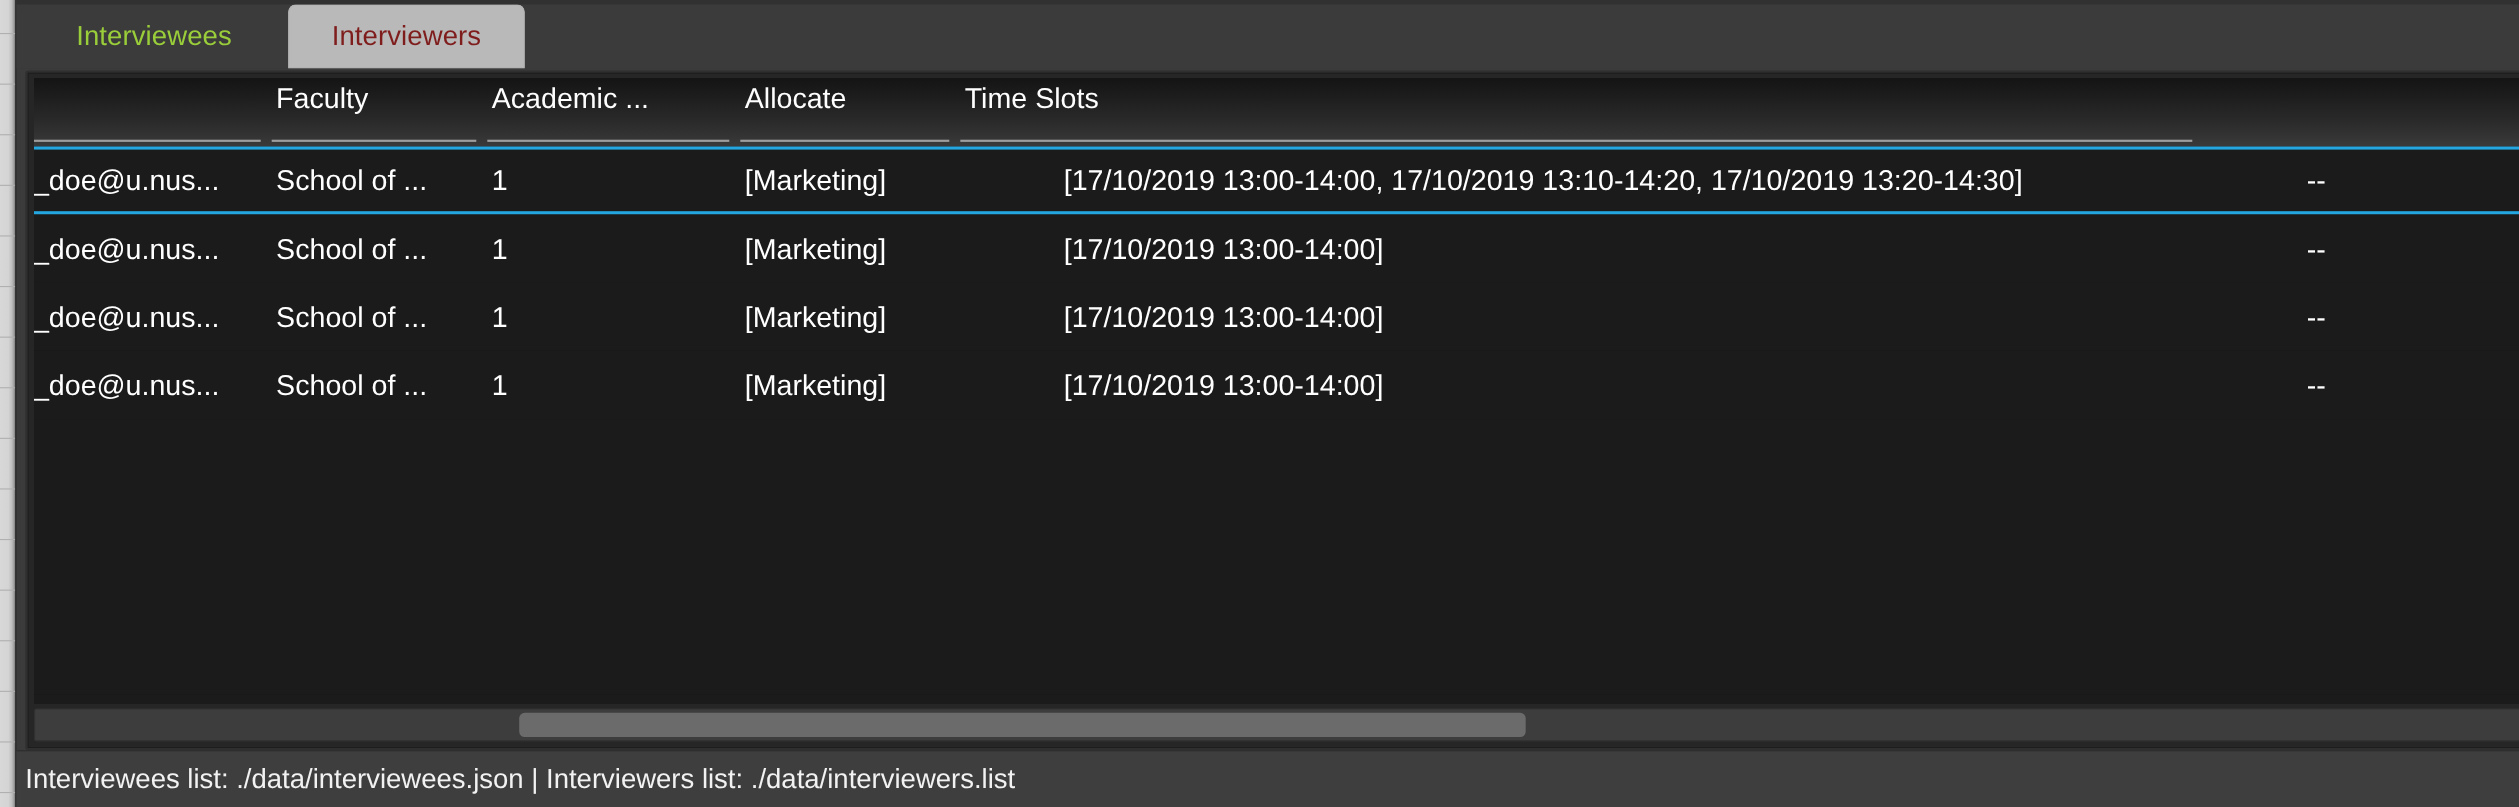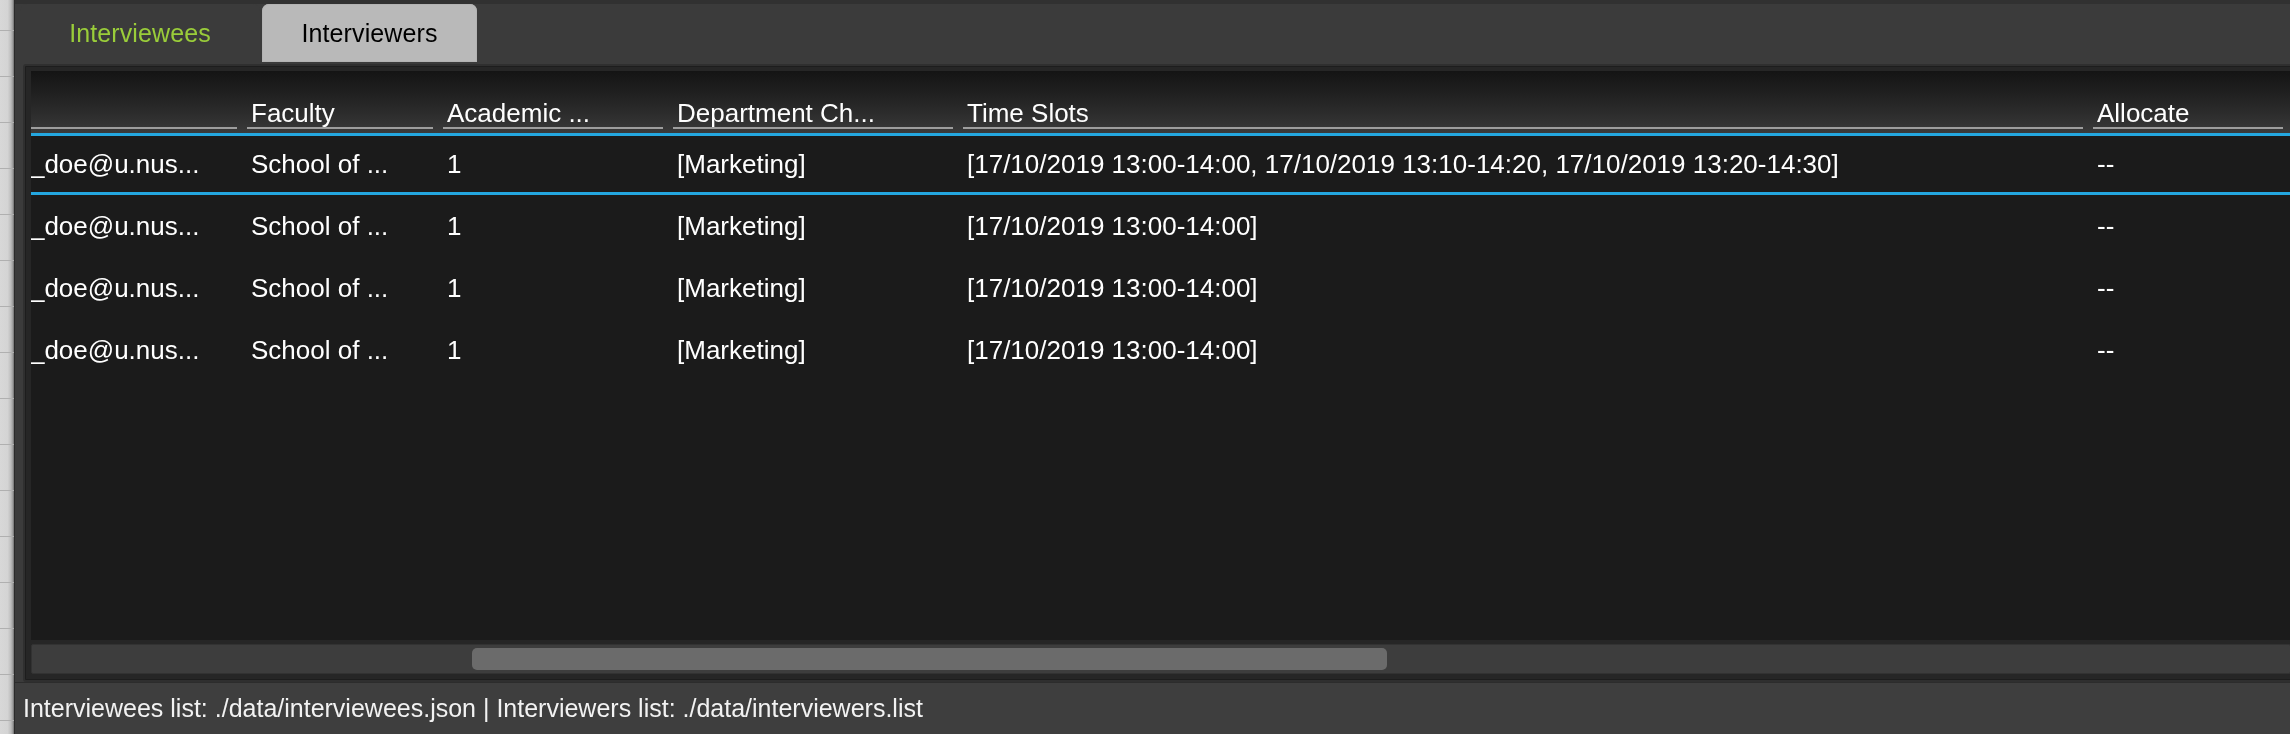--- a/index.html
+++ b/index.html
@@ -53,21 +53,21 @@
     user-select:none;
     white-space:nowrap;
   }
   .tab.active {
     background:#3b3b3b;
     color:#9acd3a;
     min-width:240px;
   }
   .tab.inactive {
     background:#b9b9b9;
-    color:#000000;
+    color:#7f1d1d;
     min-width:215px;
     box-shadow:inset 0 0 0 1px #b3b3b3;
   }
 
   
   .panel-wrap {
     flex:1 1 auto;
     padding:2px 8px 0 8px;
     min-height:0;
     display:flex;
@@ -107,21 +107,21 @@
 
   
   .thead {
     display:flex; align-items:flex-end;
     height:62px;
     background:linear-gradient(to bottom,#141414 0%,#1e1e1e 30%,#2c2c2c 68%,#3a3a3a 100%);
     position:relative;
   }
   .th {
     font-size:26px; color:#fefefe;
-    padding:0 6px 4px 6px;
+    padding:0 6px 28px 6px;
     white-space:nowrap; overflow:hidden;
     position:relative;
     height:100%;
     display:flex; align-items:flex-end;
   }
   .th::after{
     content:""; position:absolute; left:2px; right:8px; bottom:4px;
     height:2px; background:#9d9d9d;
   }
   .th.c-alloc{ justify-content:flex-start; }
@@ -219,23 +219,22 @@
     <div class="panel-wrap">
       <div class="panel">
 
         <div class="table-viewport">
           <div class="grid-inner">
 
             <div class="thead">
               <div class="th c-email"></div>
               <div class="th c-fac">Faculty</div>
               <div class="th c-acad">Academic ...</div>
-              <div class="th c-dept">Department Ch...</div>
+              <div class="th c-alloc">Allocate</div>
               <div class="th c-time">Time Slots</div>
-              <div class="th c-alloc">Allocate</div>
             </div>
 
             <div class="tbody" id="tbody">
                 <div class="tr selected">
                   <div class="td c-email">hn_doe@u.nus...</div>
                   <div class="td c-fac">School of ...</div>
                   <div class="td c-acad">1</div>
                   <div class="td c-dept">[Marketing]</div>
                   <div class="td c-time">[17/10/2019 13:00-14:00, 17/10/2019 13:10-14:20, 17/10/2019 13:20-14:30]</div>
                   <div class="td c-alloc">--</div>

